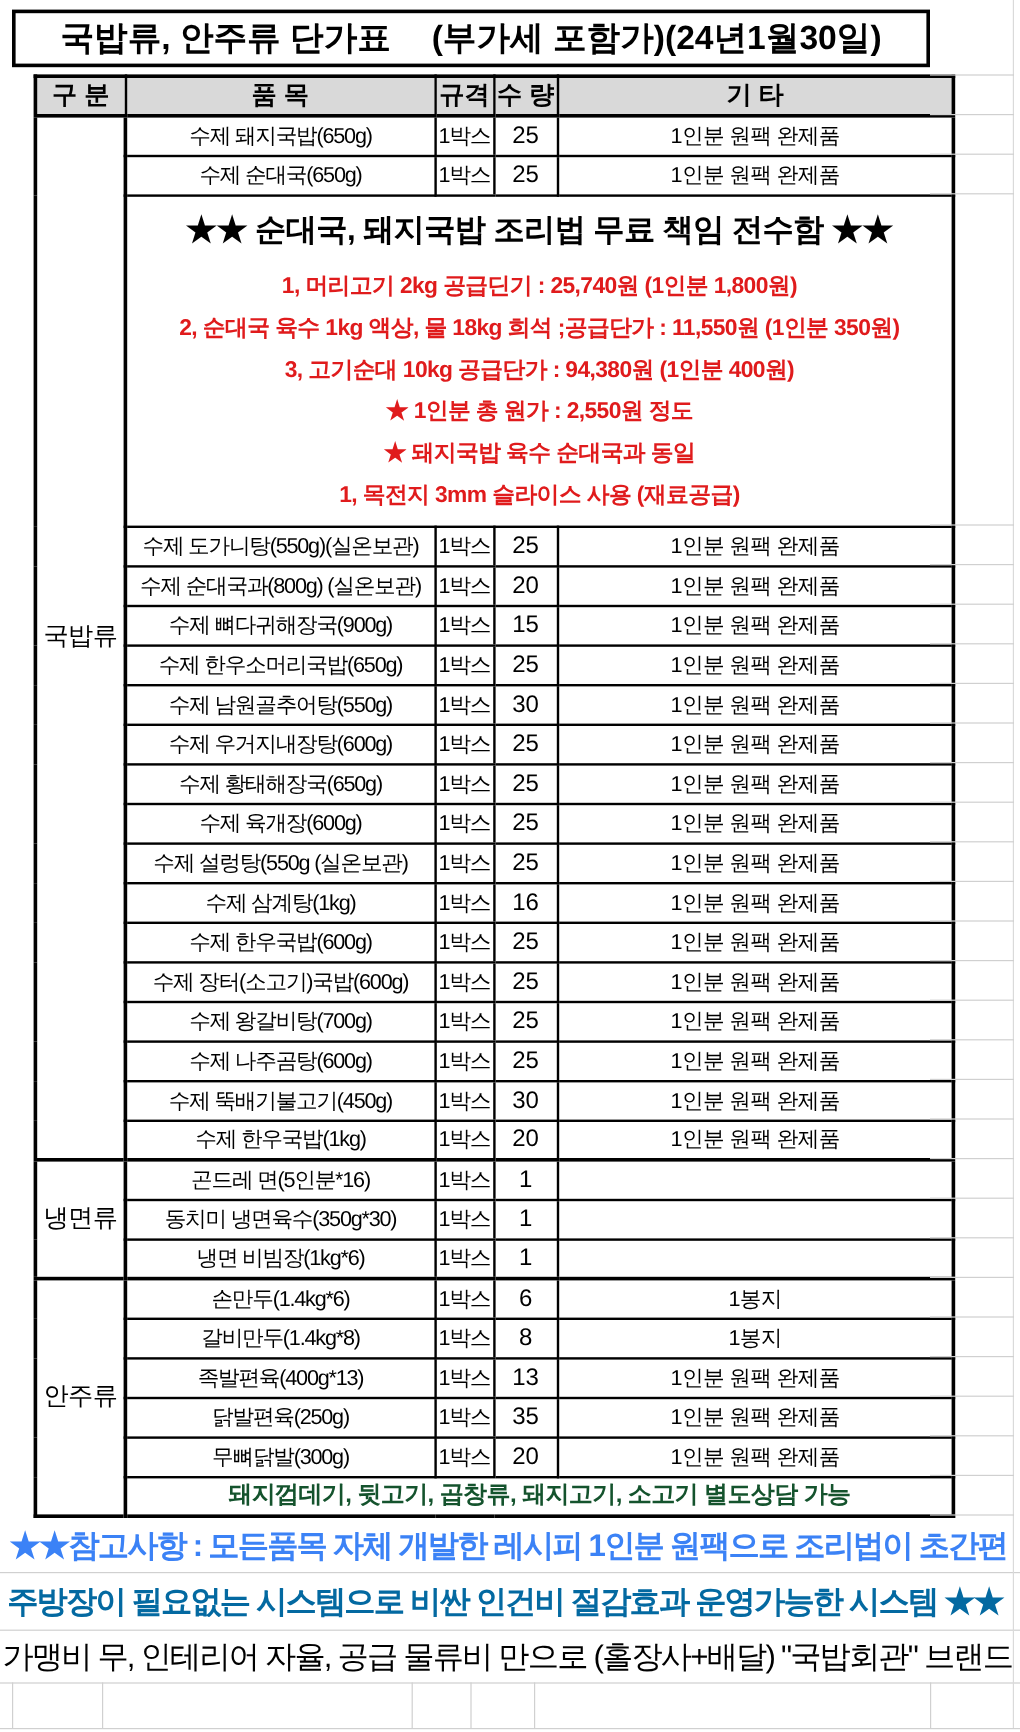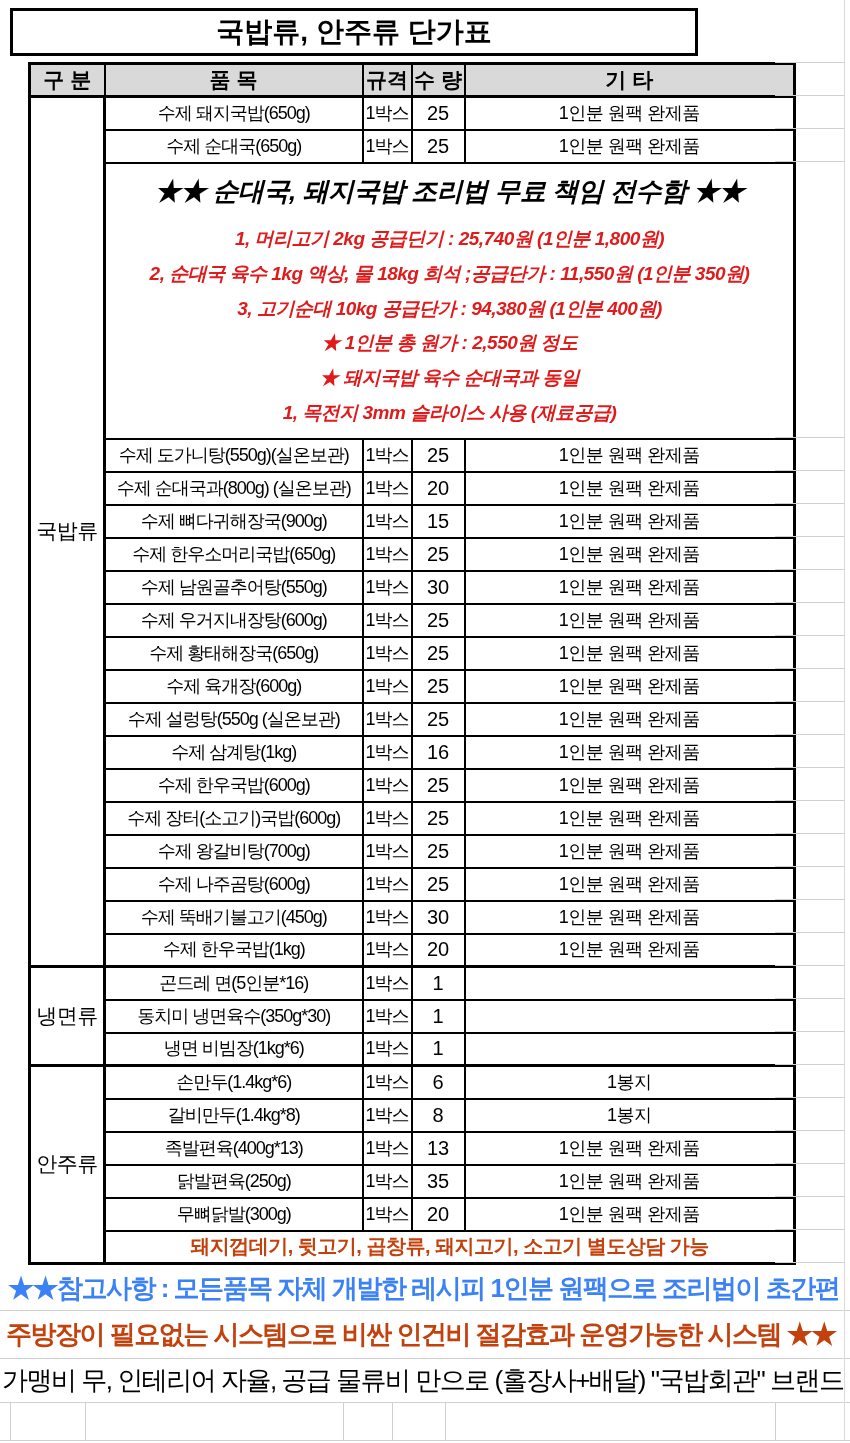--- a/index.html
+++ b/index.html
@@ -3,21 +3,21 @@
 <meta charset="utf-8">
 <style>
   * { margin:0; padding:0; box-sizing:border-box; }
   html,body { background:#fff; }
   .sheet {
     position:relative; width:850px; height:1443px; background:#fff;
     font-family:"Liberation Sans", sans-serif; overflow:hidden; color:#000;
   }
   
   .title-cell {
-    position:absolute; left:10px; top:8px; width:688px; height:48px;
+    position:absolute; left:10px; top:8px; width:765px; height:48px;
     border:3px solid #000; background:#fff;
     display:flex; align-items:center; justify-content:center; gap:34px;
     font-size:28px; font-weight:bold; white-space:nowrap;
   }
   
   .price-table {
     position:absolute; left:28px; top:62px; width:765px;
     border-collapse:collapse; table-layout:fixed;
     border:3px solid #000;
   }
@@ -32,49 +32,49 @@
   .price-table tbody tr { height:33px; }
   .price-table tr.info-row { height:276px; }
   .price-table tr.section-start td { border-top:3px solid #000; }
   td.section-label { border-right:3px solid #000 !important; font-size:21px; letter-spacing:-0.5px; }
   td.item-name { font-size:18px; letter-spacing:-1px; }
   td.item-spec { font-size:18px; letter-spacing:-1px; border-right-width:1px !important; }
   td.item-qty  { font-size:20px; }
   td.item-etc  { font-size:18px; letter-spacing:-0.5px; }
   td.info-cell {
     white-space:normal;
-    font-style:italic;
   }
   .info-inner {
     height:100%; display:flex; flex-direction:column; align-items:center; justify-content:center; gap:13px;
   }
   .info-headline { font-size:26px; font-weight:bold; color:#000; margin-bottom:8px; letter-spacing:-0.5px; }
   .info-line { font-size:19px; font-weight:bold; color:#e01b1c; letter-spacing:-0.5px; }
-  td.red-note { color:#c2410c; font-weight:bold; font-size:20px; letter-spacing:-0.5px; }
+  td.red-note { color:#14532d; font-weight:bold; font-size:20px; letter-spacing:-0.5px; }
   
   .note { position:absolute; display:flex; align-items:center; white-space:nowrap; overflow:hidden; }
   .note.red1 { left:8px; top:1264px; width:840px; height:48px;
                color:#3b82f6; font-weight:bold; font-size:26px; letter-spacing:-1.5px; }
   .note.red2 { left:6px; top:1310px; width:840px; height:48px;
-               color:#c2410c; font-weight:bold; font-size:26px; letter-spacing:-1.5px; }
+               color:#0369a1; font-weight:bold; font-size:26px; letter-spacing:-1.5px; }
   .note.black { left:2px; top:1358px; width:848px; height:44px;
                 color:#000; font-weight:400; font-size:26px; letter-spacing:-1.5px; }
   
   .gutter-h { position:absolute; left:775px; width:70px; height:1px; background:#d0d0d0; }
   .faint-full { position:absolute; left:0; width:850px; height:1px; background:#d0d0d0; }
   .faint-v { position:absolute; top:1402px; height:38px; width:1px; background:#d0d0d0; }
   .gutter-v { position:absolute; left:844px; top:0; width:1px; height:1440px; background:#dadada; }
 </style>
 </head>
 <body>
 
 <div class="sheet" id="sheet">
 
   <div class="title-cell">
     <span>국밥류, 안주류 단가표</span>
+    <span>(부가세 포함가)(24년1월30일)</span>
   </div>
 
   <table class="price-table" id="price-table">
     <colgroup>
       <col style="width:75px">
         <col style="width:258px">
         <col style="width:49px">
         <col style="width:53px">
         <col style="width:330px">
     </colgroup>

